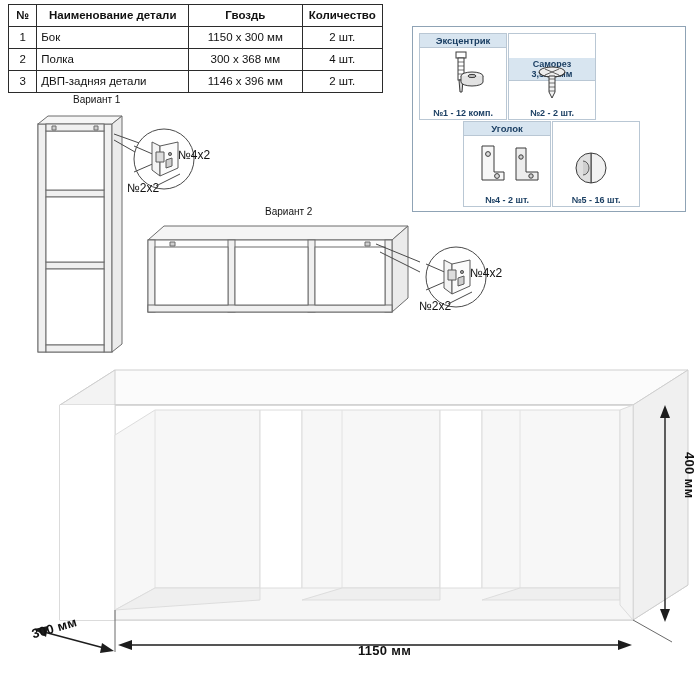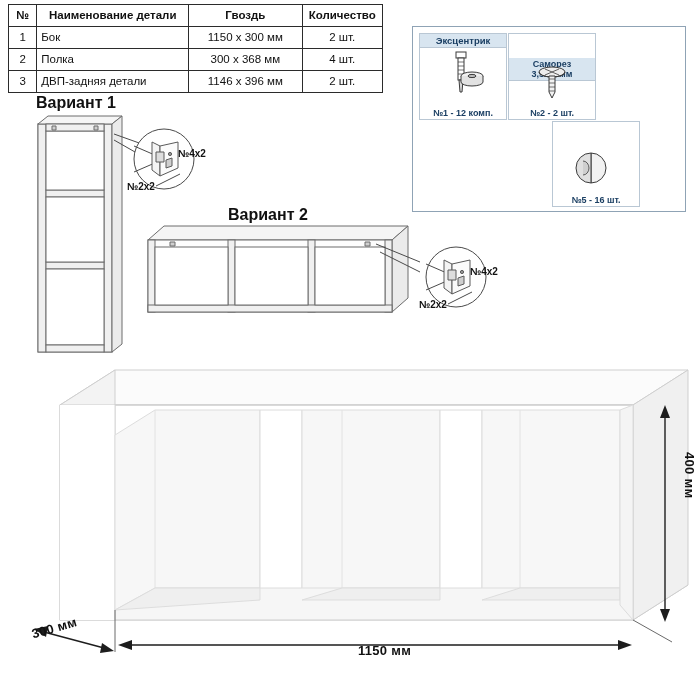--- a/index.html
+++ b/index.html
@@ -39,24 +39,24 @@
   }
   .hw-title.two{line-height:10px;font-size:9px;margin-top:24px;}
   .hw-caption{
     position:absolute;left:0;right:0;bottom:1px;text-align:center;
     font-size:9px;font-weight:bold;color:#1b3f63;
   }
   .hw-art{position:absolute;left:0;right:0;top:16px;bottom:14px;}
   .hw-art.two{top:25px;}
 
   
-  .varlabel{font-size:16px;font-weight:bold;}
-
-  
-  .bubble-label{font-size:10px;font-weight:bold;}
+  .varlabel{font-size:10px;font-weight:normal;margin-left:37px;}
+
+  
+  .bubble-label{font-size:12px;font-weight:normal;}
 
   
   .dimtext{font-size:13px;font-weight:bold;letter-spacing:.3px;}
   .dimtext.vert{
     writing-mode:vertical-rl;text-orientation:mixed;
   }
 
   svg{display:block;}
 </style>
 </head>
@@ -126,20 +126,36 @@
           <path d="M36 10 l14 6 M36 16 l14 -6" stroke-width="0.8"></path>
           <path d="M40 17 l0 16 l3 6 l3 -6 l0 -16 z" fill="#f2f2f2"></path>
           <path d="M40 20 h6 M40 24 h6 M40 28 h6 M40 32 h6" stroke-width="0.7"></path>
         </g>
       </svg>
     </div>
     <div class="hw-caption">№2 - 2 шт.</div>
   </div>
 
 
+  <div class="hw-cell" style="left:50px;top:94px;width:86px;height:84px;">
+    <div class="hw-title">Уголок</div>
+    <div class="hw-art">
+      <svg viewBox="0 0 86 54" width="86" height="54">
+        <g stroke="#3b3b3b" fill="#ffffff" stroke-width="1">
+          <path d="M18 8 h12 v26 h10 v8 h-22 z" fill="#f7f7f7"></path>
+          <circle cx="24" cy="16" r="2.4" fill="#dcdcdc"></circle>
+          <circle cx="33" cy="38" r="2.4" fill="#dcdcdc"></circle>
+          <path d="M52 10 h10 v24 h12 v8 h-22 z" fill="#ededed"></path>
+          <circle cx="57" cy="19" r="2.2" fill="#cfcfcf"></circle>
+          <circle cx="67" cy="38" r="2.2" fill="#cfcfcf"></circle>
+        </g>
+      </svg>
+    </div>
+    <div class="hw-caption">№4 - 2 шт.</div>
+  </div>
 
   <div class="hw-cell" style="left:139px;top:94px;width:86px;height:84px;">
     <div class="hw-art two">
       <svg viewBox="0 0 86 45" width="86" height="45">
         <g stroke="#3b3b3b" fill="#ffffff" stroke-width="1">
           <path d="M38 6 a13 13 0 0 1 0 30 z" fill="#f2f2f2"></path>
           <path d="M38 6 a13 13 0 0 0 0 30 z" fill="#e0e0e0"></path>
           <path d="M30 14 a6 7 0 0 1 0 14" fill="#cfcfcf" stroke-width="0.8"></path>
         </g>
       </svg>

